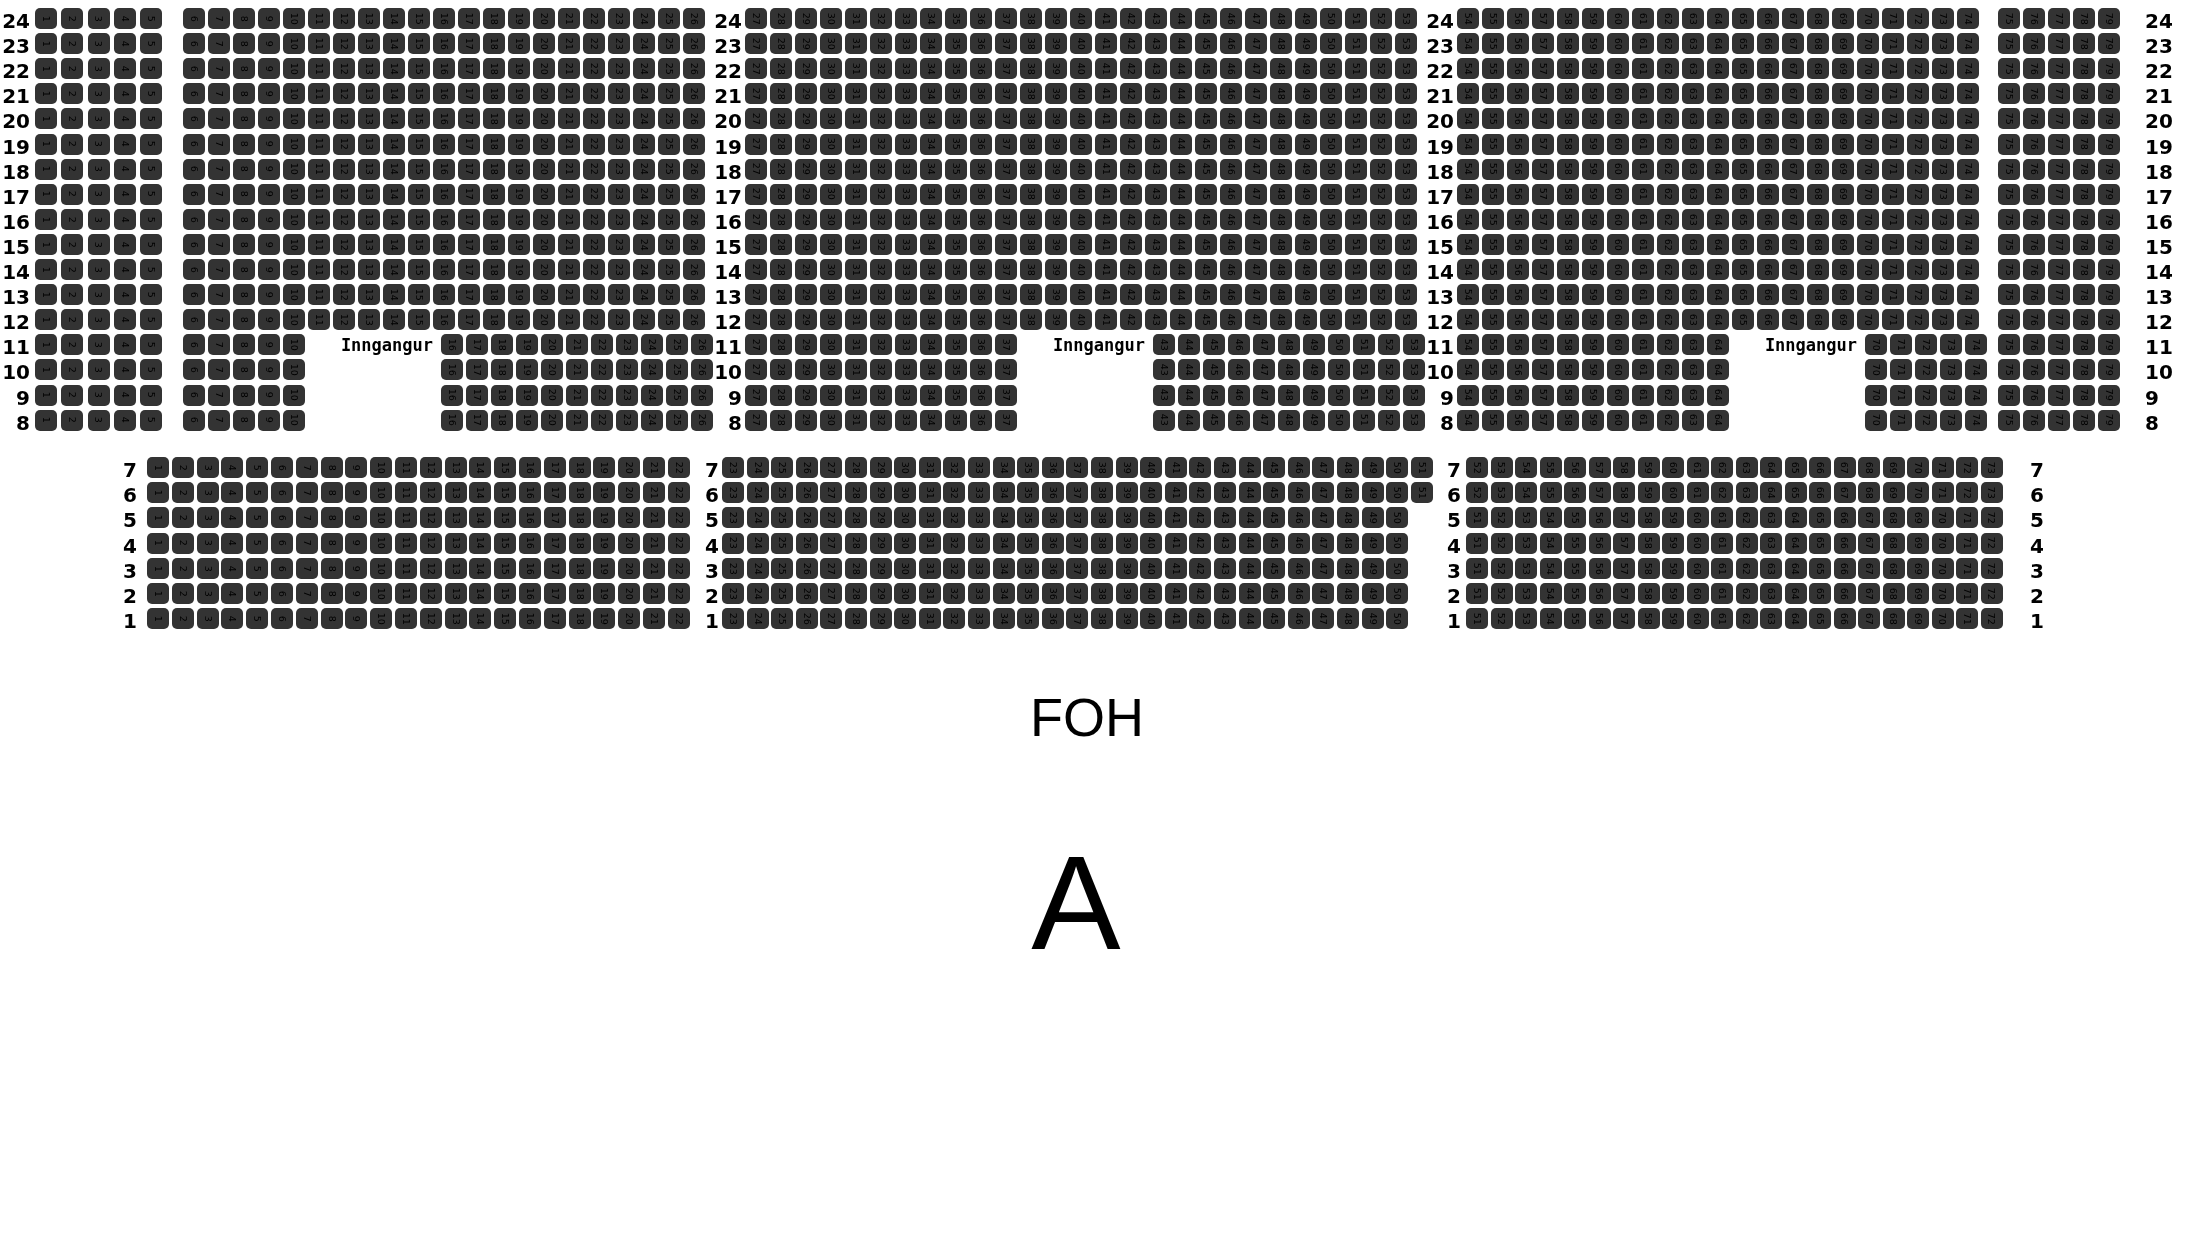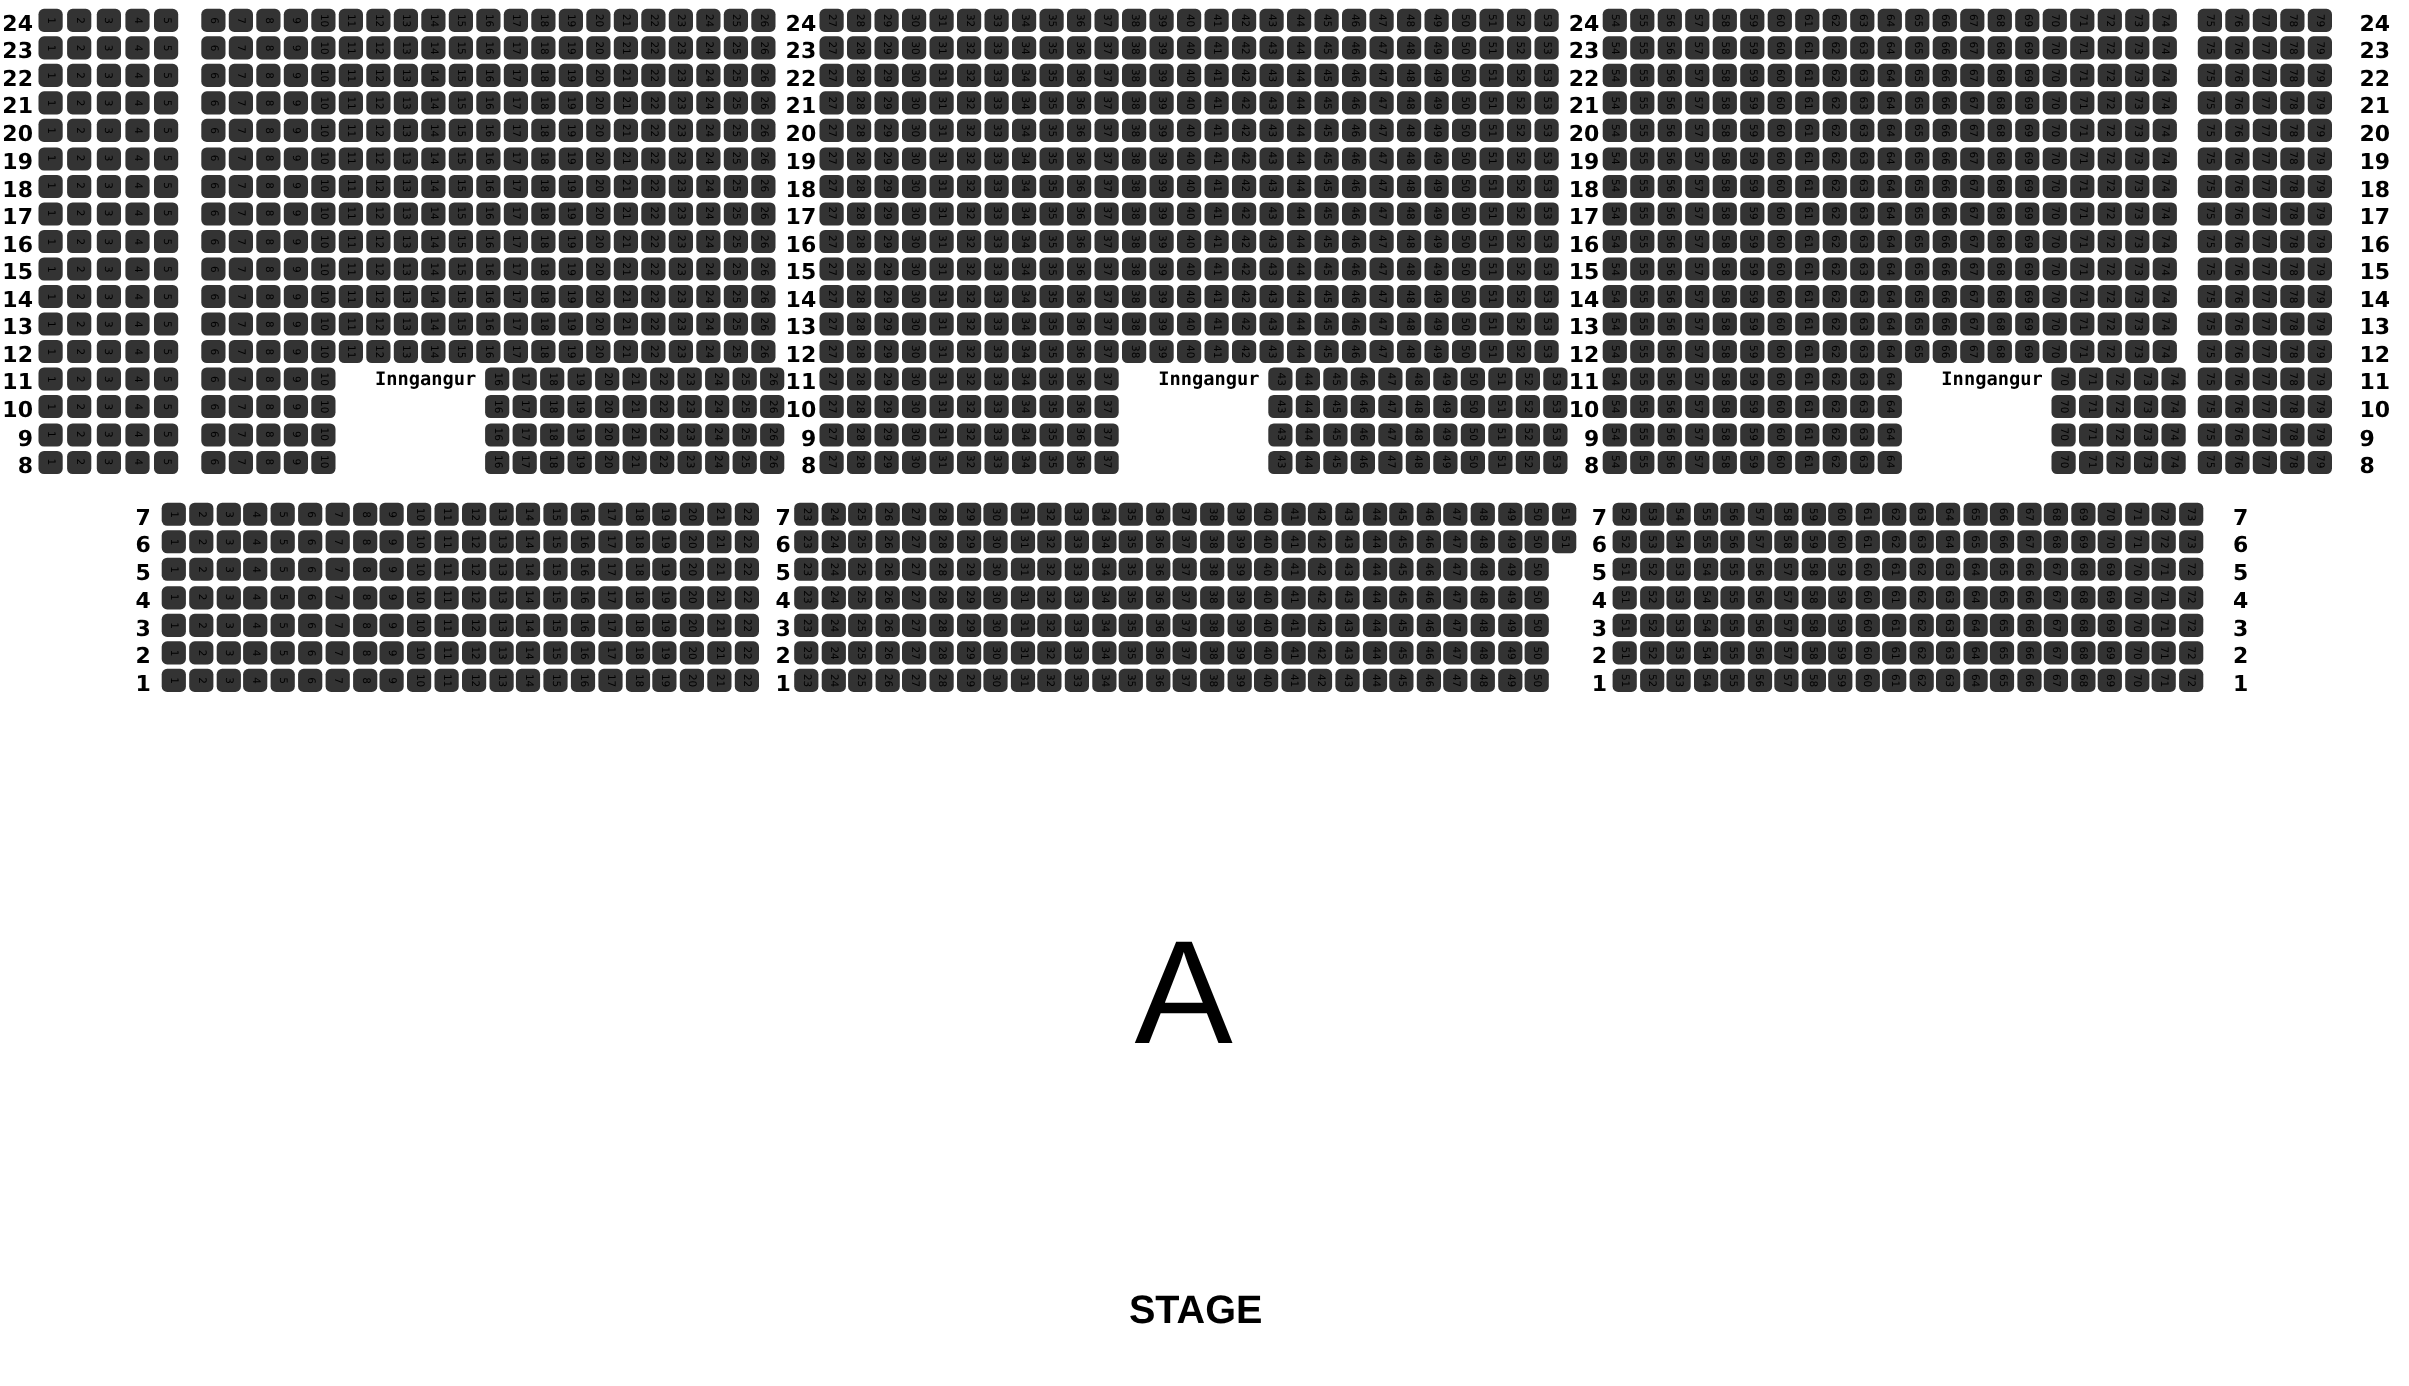--- a/index.html
+++ b/index.html
@@ -5526,15 +5526,15 @@
         <span>71</span>
       </div>
       <div class="seat" style="left: 1980.5px; top: 608.2px; background: rgb(51, 51, 51);">
         <span>72</span>
       </div>
       <div class="rowlabel right" style="top: 611.2px; left: 77px;">1</div>
       <div class="rowlabel right" style="top: 611.2px; left: 659px;">1</div>
       <div class="rowlabel right" style="top: 611.2px; left: 1401px;">1</div>
       <div class="rowlabel left" style="top: 611.2px; left: 2030px;">1</div>
     </div>
+  <div id="foh-label" class="bigtext" style="left: 887px; top: 690px;">FOH</div>
   <div id="section-letter" class="bigtext" style="left: 876px; top: 836px;">A</div>
-  <div id="stage-label" class="bigtext" style="left: 887px; top: 1173px;">STAGE</div>
 </div>
 
 </body></html>

